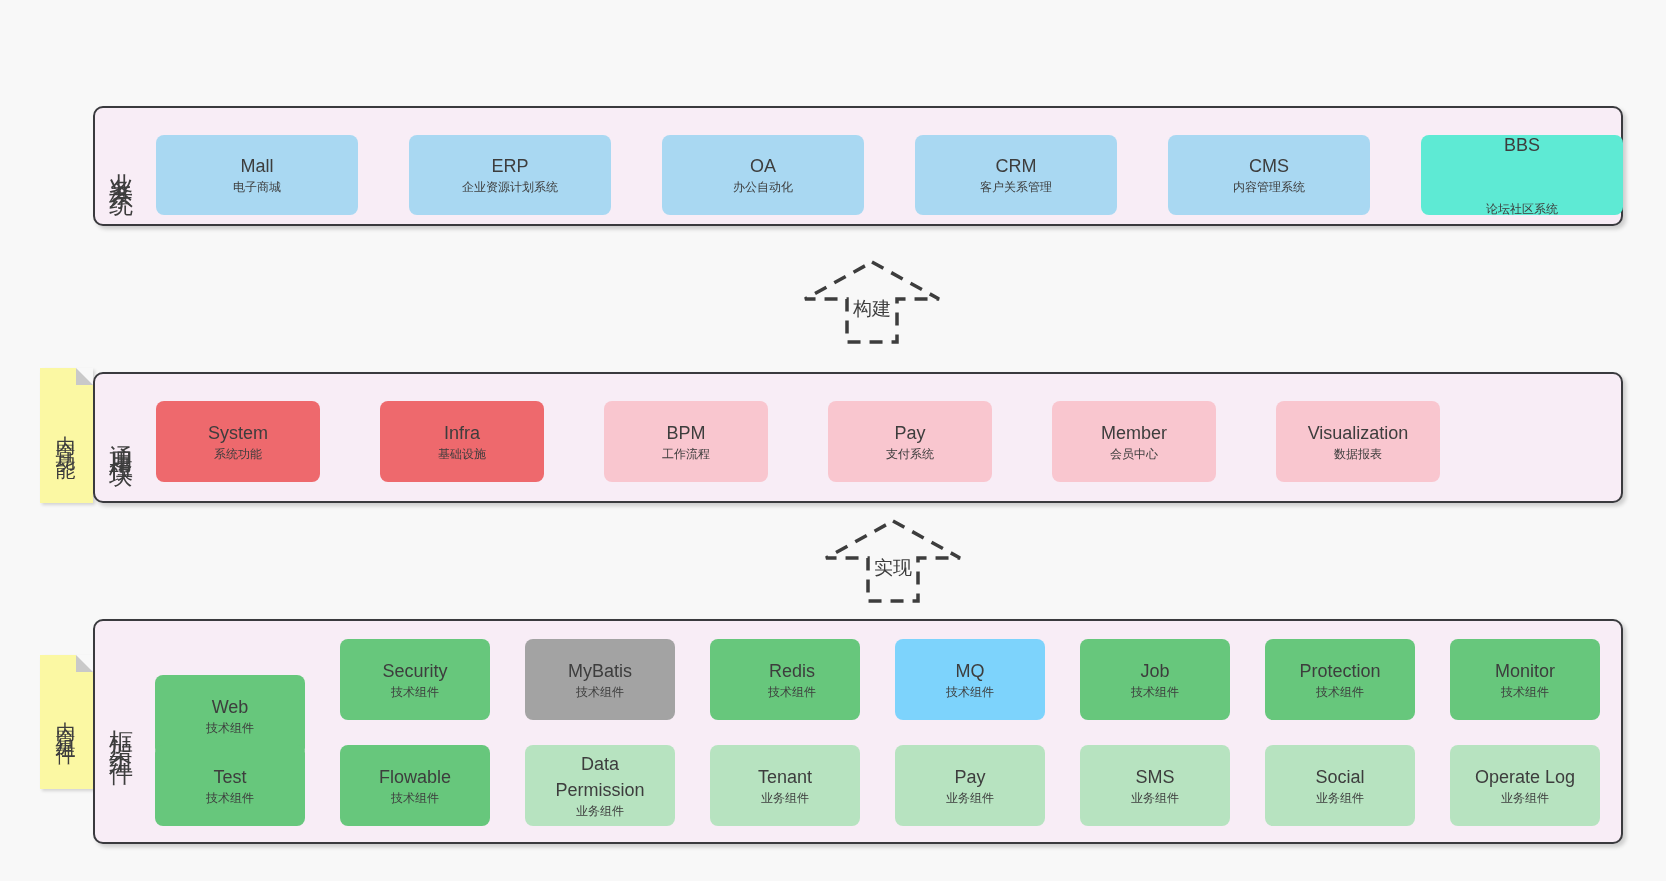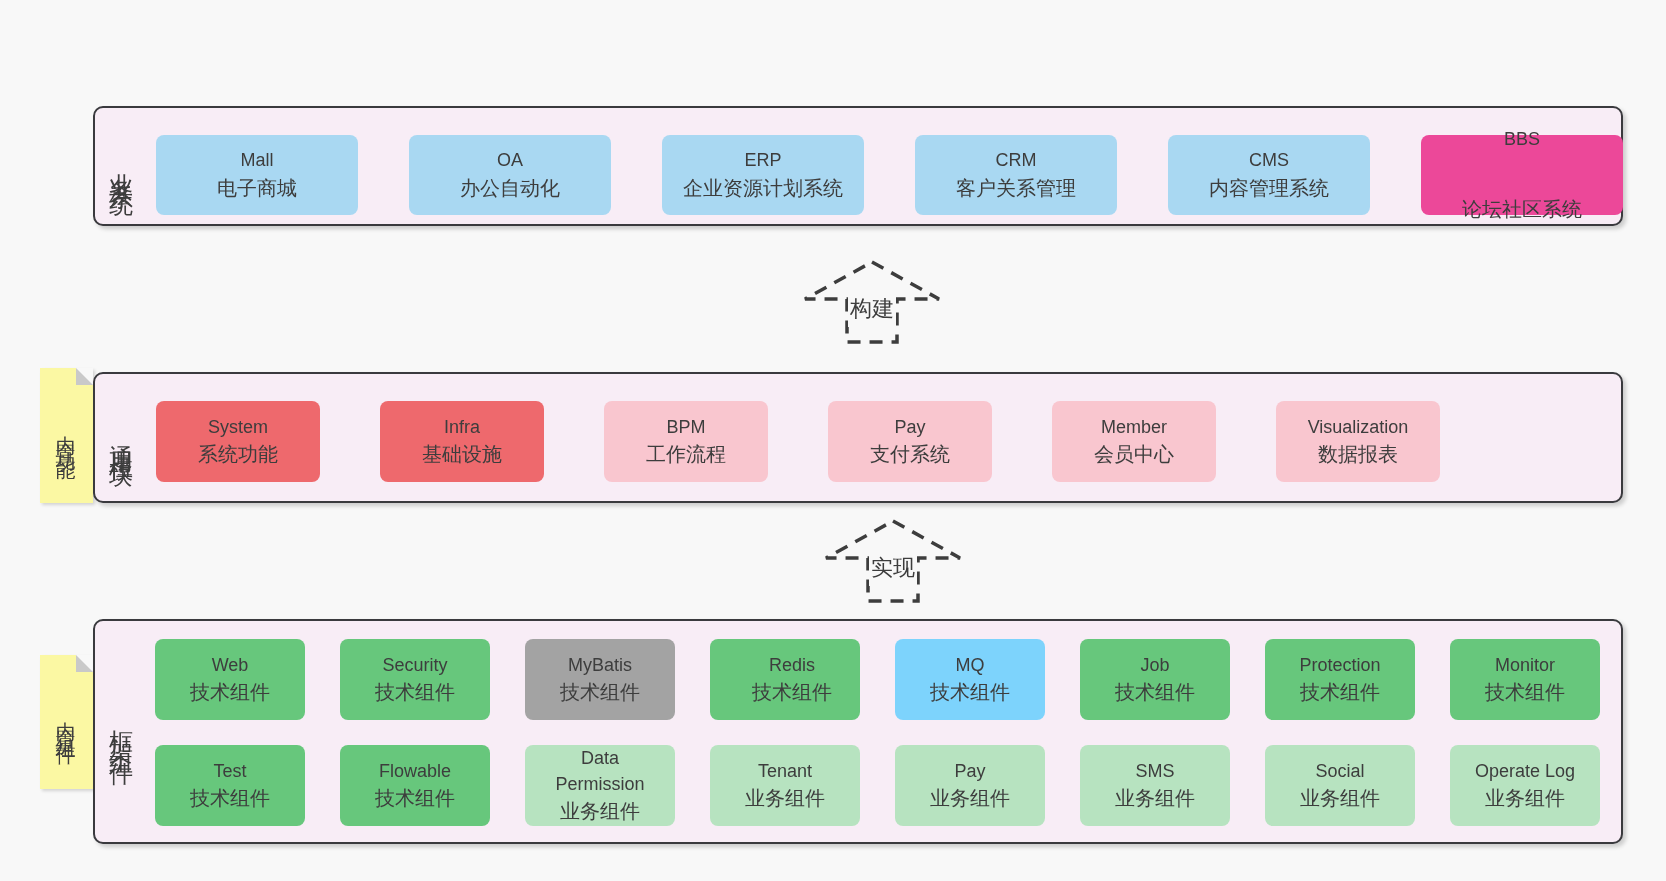--- a/index.html
+++ b/index.html
@@ -59,21 +59,21 @@
     align-items: center;
     text-align: center;
     box-sizing: border-box;
     padding: 2px 14px;
     line-height: 1.45;
   }
   .box-w202 { width: 202px; height: 80px; }
   .box-w190 { width: 164px; height: 81px; }
   .box-w150 { width: 150px; height: 81px; }
   .box-name { font-size: 18px; }
-  .box-desc { font-size: 20px; }
+  .box-desc { font-size: 12px; }
 
   
   .sticky {
     position: absolute;
     left: 40px;
     width: 53px;
     background: #fbf8a3;
     box-shadow: 2px 2px 3px rgba(0,0,0,0.15);
     display: flex;
     justify-content: center;
@@ -101,55 +101,55 @@
   
   .arrow { position: absolute; width: 140px; height: 86px; }
   .arrow-build     { left: 802px; top: 259px; }
   .arrow-implement { left: 823px; top: 518px; }
   .arrow svg { display: block; }
   .arrow-label {
     position: absolute;
     left: 50%; top: 50px;
     transform: translate(-50%, -50%);
     background: #f8f8f8;
-    font-size: 22px;
+    font-size: 19px;
     padding: 3px 2px;
     white-space: nowrap;
     color: #3d3d3d;
   }
 </style>
 </head>
 <body>
 
 <div class="stage">
 
   <div class="layer layer-business">
     <div class="v-label">业务系统</div>
     <div class="row row-business">
       <div class="box box-w202" style="background: rgb(169, 216, 242);">
         <span class="box-name">Mall</span>
         <span class="box-desc">电子商城</span>
       </div>
       <div class="box box-w202" style="background: rgb(169, 216, 242);">
+        <span class="box-name">ERP</span>
+        <span class="box-desc">企业资源计划系统</span>
+      </div>
+      <div class="box box-w202" style="background: rgb(169, 216, 242);">
         <span class="box-name">OA</span>
         <span class="box-desc">办公自动化</span>
       </div>
       <div class="box box-w202" style="background: rgb(169, 216, 242);">
-        <span class="box-name">ERP</span>
-        <span class="box-desc">企业资源计划系统</span>
-      </div>
-      <div class="box box-w202" style="background: rgb(169, 216, 242);">
         <span class="box-name">CRM</span>
         <span class="box-desc">客户关系管理</span>
       </div>
       <div class="box box-w202" style="background: rgb(169, 216, 242);">
         <span class="box-name">CMS</span>
         <span class="box-desc">内容管理系统</span>
       </div>
-      <div class="box box-w202" style="background: #ec4899; gap: 43px;">
+      <div class="box box-w202" style="background: #5eead4; gap: 43px;">
         <span class="box-name">BBS</span>
         <span class="box-desc">论坛社区系统</span>
       </div>
     </div>
   </div>
 
   <div class="arrow arrow-build">
     <svg width="140" height="86" viewBox="0 0 140 86">
       <path d="M70 3 L137 40 L95 40 L95 83 L45 83 L45 40 L3 40 Z" fill="none" stroke="#3d3d3d" stroke-width="3.5" stroke-dasharray="13 9"></path>
     </svg>
@@ -199,21 +199,21 @@
   </div>
 
   <div class="sticky sticky-framework">
     <span class="fold"></span>
     <span class="sticky-label">内置组件</span>
   </div>
 
   <div class="layer layer-framework">
     <div class="v-label">框架组件</div>
     <div class="row row-fw-1">
-      <div class="box box-w150" style="background: rgb(103, 199, 124);">
+      <div class="box box-w150" style="background: rgb(103, 199, 124); margin-top: 36px;">
         <span class="box-name">Web</span>
         <span class="box-desc">技术组件</span>
       </div>
       <div class="box box-w150" style="background: rgb(103, 199, 124);">
         <span class="box-name">Security</span>
         <span class="box-desc">技术组件</span>
       </div>
       <div class="box box-w150" style="background: #a3a3a3;">
         <span class="box-name">MyBatis</span>
         <span class="box-desc">技术组件</span>

